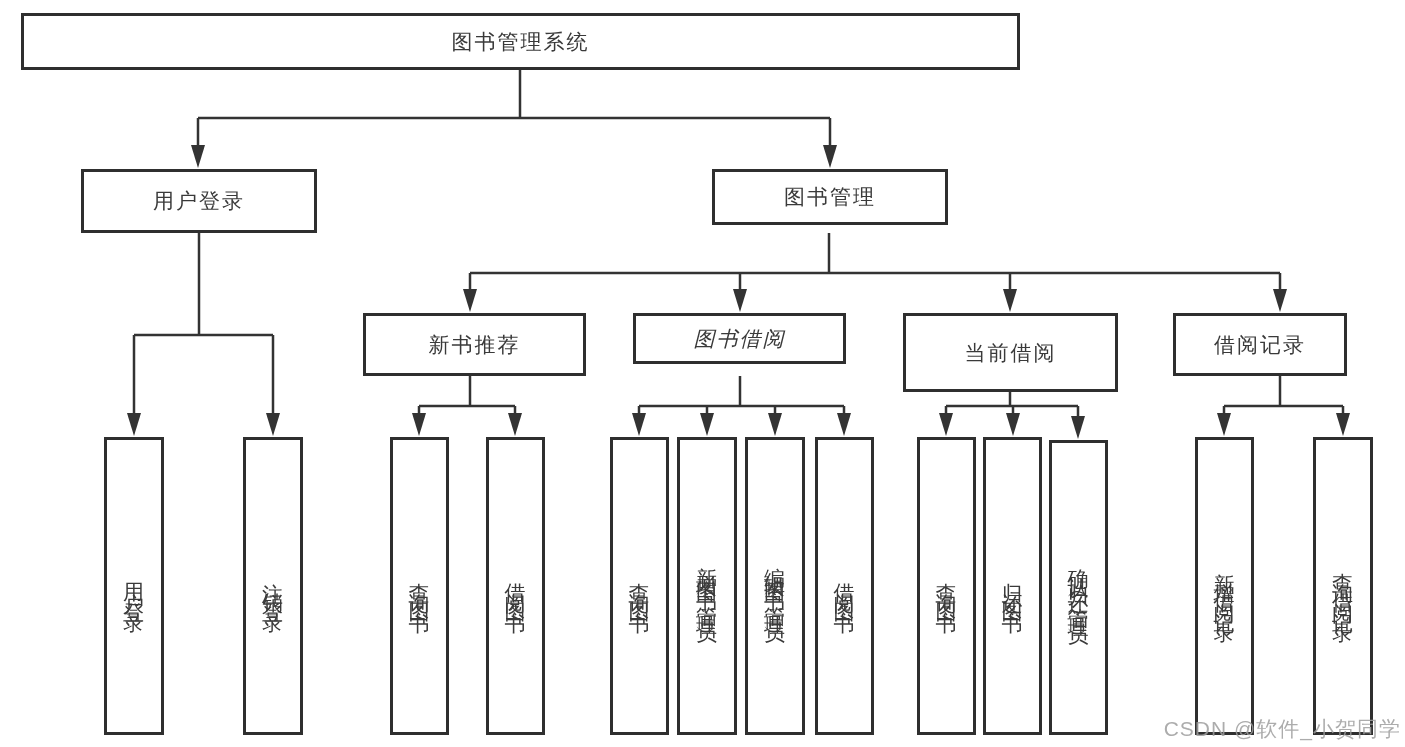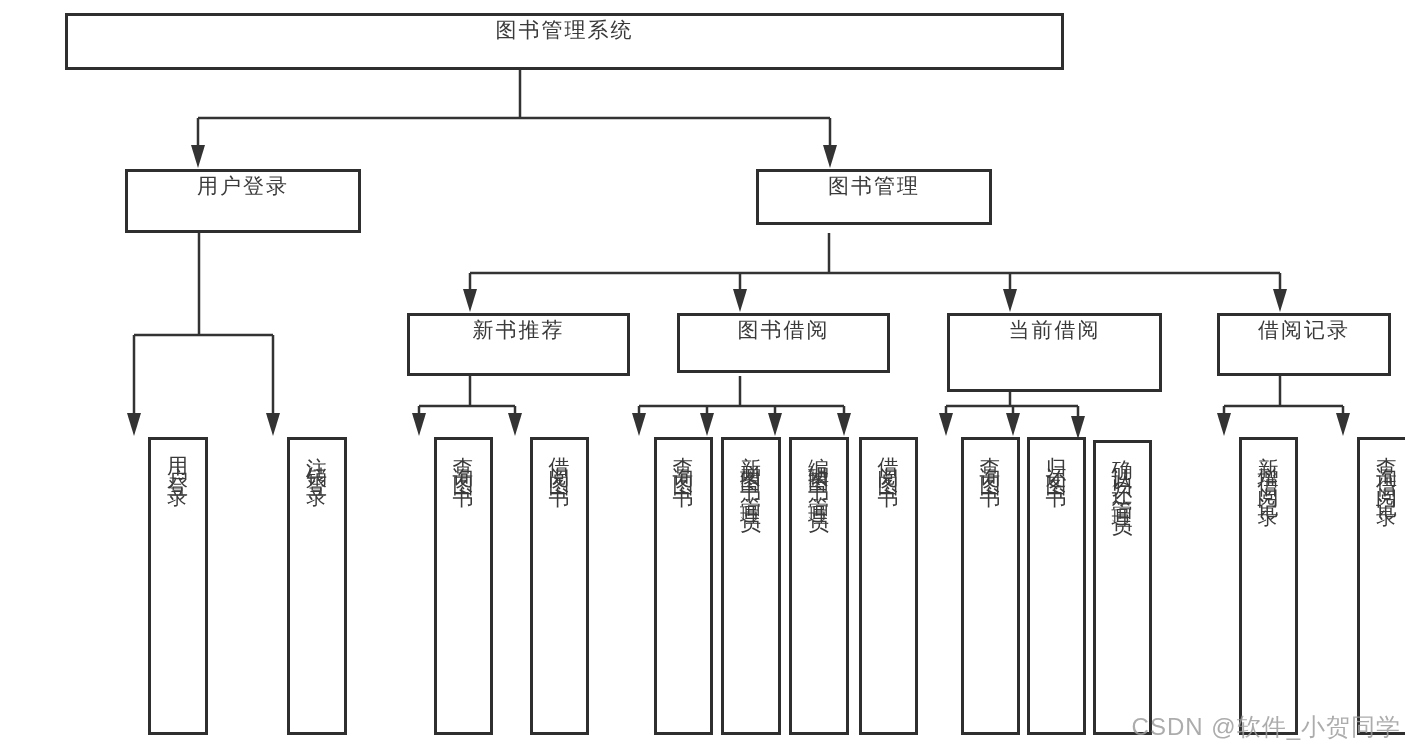--- a/index.html
+++ b/index.html
@@ -17,39 +17,39 @@
     width: 1405px; height: 747px;
     z-index: 1;
   }
   .hbox, .vbox {
     position: absolute;
     box-sizing: border-box;
     border: 3px solid #2f2f2f;
     background: #ffffff;
     color: #3a3a3a;
     display: flex;
+    align-items: center;
     justify-content: center;
     z-index: 2;
-    margin-left: 44px;
   }
   .hbox { font-size: 21px; letter-spacing: 2px; }
   .vbox span {
     writing-mode: vertical-rl;
     text-orientation: mixed;
     font-size: 21px;
     letter-spacing: 10px;
     line-height: 1;
     white-space: nowrap;
   }
   .vbox.long span { letter-spacing: 8px; }
   #watermark {
     position: absolute;
     right: 4px;
     bottom: 4px;
-    font-size: 24px;
+    font-size: 21px;
     color: #9e9e9e;
     opacity: 0.85;
     z-index: 3;
     letter-spacing: 1px;
   }
 </style>
 </head>
 <body>
 
 <div id="canvas">
@@ -116,21 +116,21 @@
   <div class="hbox" style="left:81px; top:169px; width:236px; height:64px;">
     <span>用户登录</span>
   </div>
   <div class="hbox" style="left:712px; top:169px; width:236px; height:56px;">
     <span>图书管理</span>
   </div>
 
   <div class="hbox" style="left:363px; top:313px; width:223px; height:63px;">
     <span>新书推荐</span>
   </div>
-  <div class="hbox" style="left:633px; top:313px; width:213px; height:60px;">
+  <div class="hbox" style="left:633px; top:313px; width:213px; height:51px;font-style:italic;">
     <span>图书借阅</span>
   </div>
   <div class="hbox" style="left:903px; top:313px; width:215px; height:79px;">
     <span>当前借阅</span>
   </div>
   <div class="hbox" style="left:1173px; top:313px; width:174px; height:63px;">
     <span>借阅记录</span>
   </div>
 
   <div class="vbox" style="left:104px; top:437px; width:60px; height:298px;">

